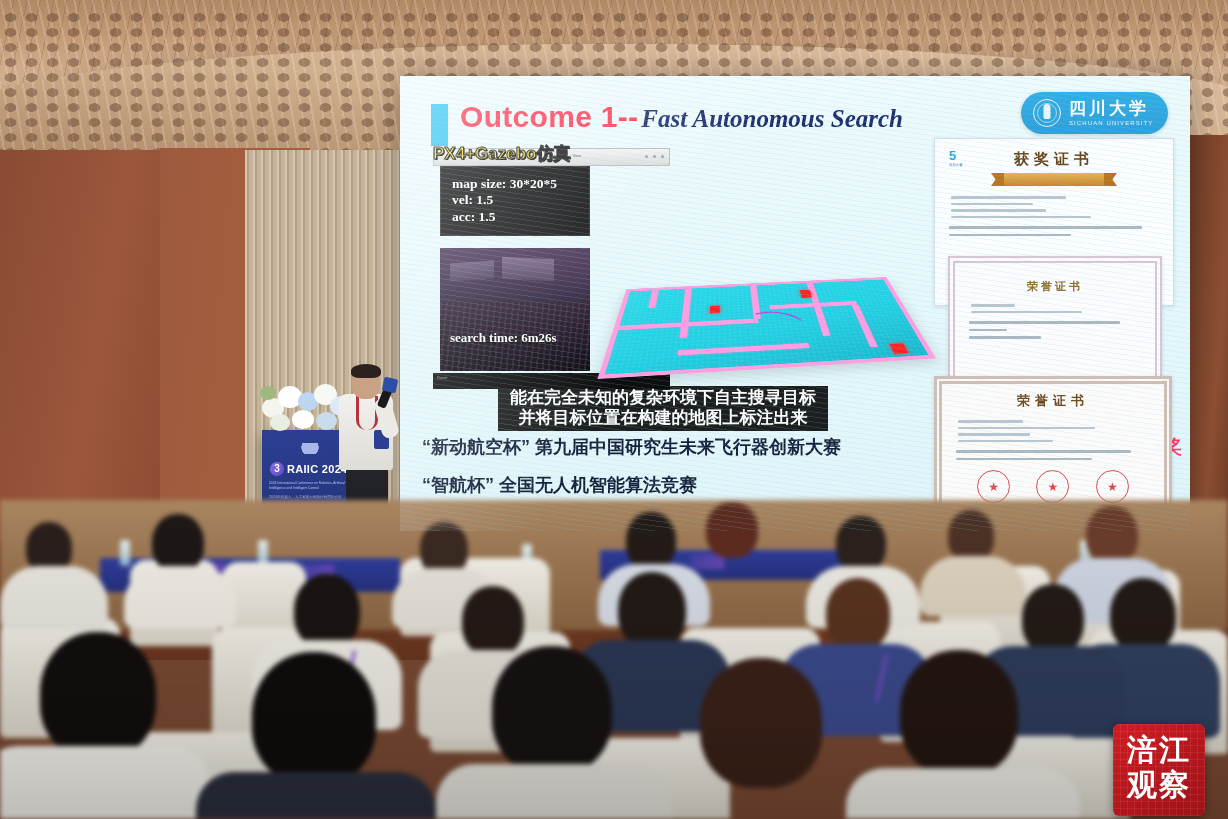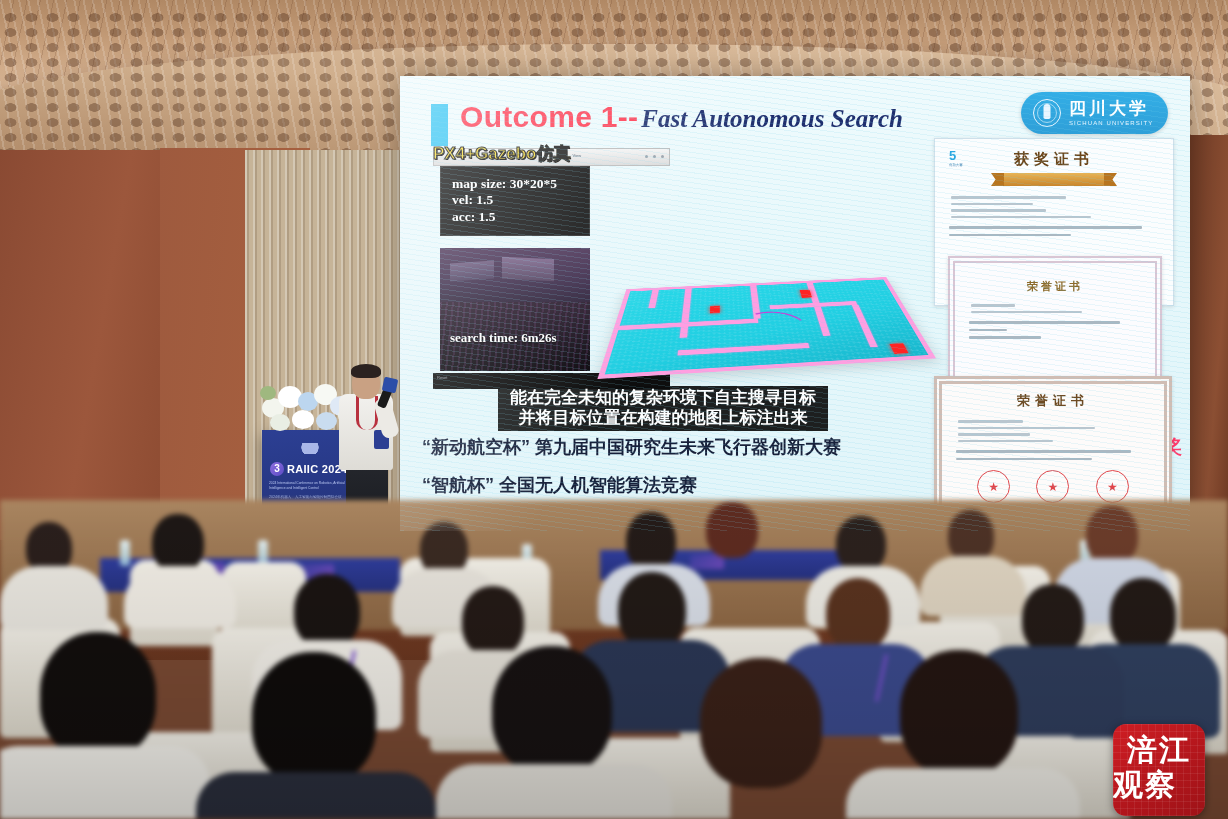--- a/index.html
+++ b/index.html
@@ -311,31 +311,31 @@
   .lanyard{ position:absolute; width:3px; background:#7a4fd0; transform:rotate(12deg); }
 
   .aud-soft{ position:absolute; left:0; top:500px; width:1228px; height:319px;
     pointer-events:none;
     background:linear-gradient(180deg, rgba(0,0,0,0) 0%, rgba(0,0,0,.12) 70%, rgba(0,0,0,.22) 100%); }
 
   
   .wm{
     position:absolute; left:1113px; top:724px; width:92px; height:92px;
     background:linear-gradient(145deg,#cf1d23 0%,#b3161c 55%,#9e1217 100%);
-    border-radius:13px; box-shadow:0 2px 9px rgba(0,0,0,.4);
+    border-radius:6px; box-shadow:0 2px 9px rgba(0,0,0,.4);
     overflow:hidden;
   }
   .wm:before{ content:""; position:absolute; inset:0;
     background:
       repeating-linear-gradient(90deg, rgba(255,255,255,.07) 0 1px, transparent 1px 7px),
       repeating-linear-gradient(0deg, rgba(255,255,255,.07) 0 1px, transparent 1px 7px);
   }
   .wm-t{ position:relative; z-index:2; color:#fff; font-weight:bold; text-align:center;
     font-size:30px; letter-spacing:2px; line-height:1.02; padding-top:11px; }
-  .wm-b{ position:relative; z-index:2; color:#fff; font-weight:bold; text-align:left;
+  .wm-b{ position:relative; z-index:2; color:#fff; font-weight:bold; text-align:center;
     font-size:30px; letter-spacing:2px; line-height:1.02; margin-top:4px; }
 </style>
 </head>
 <body>
 
 <div class="stage">
 
   <div class="room">
     <div class="ceiling"></div>
     <div class="ceiling-sweep"></div>

